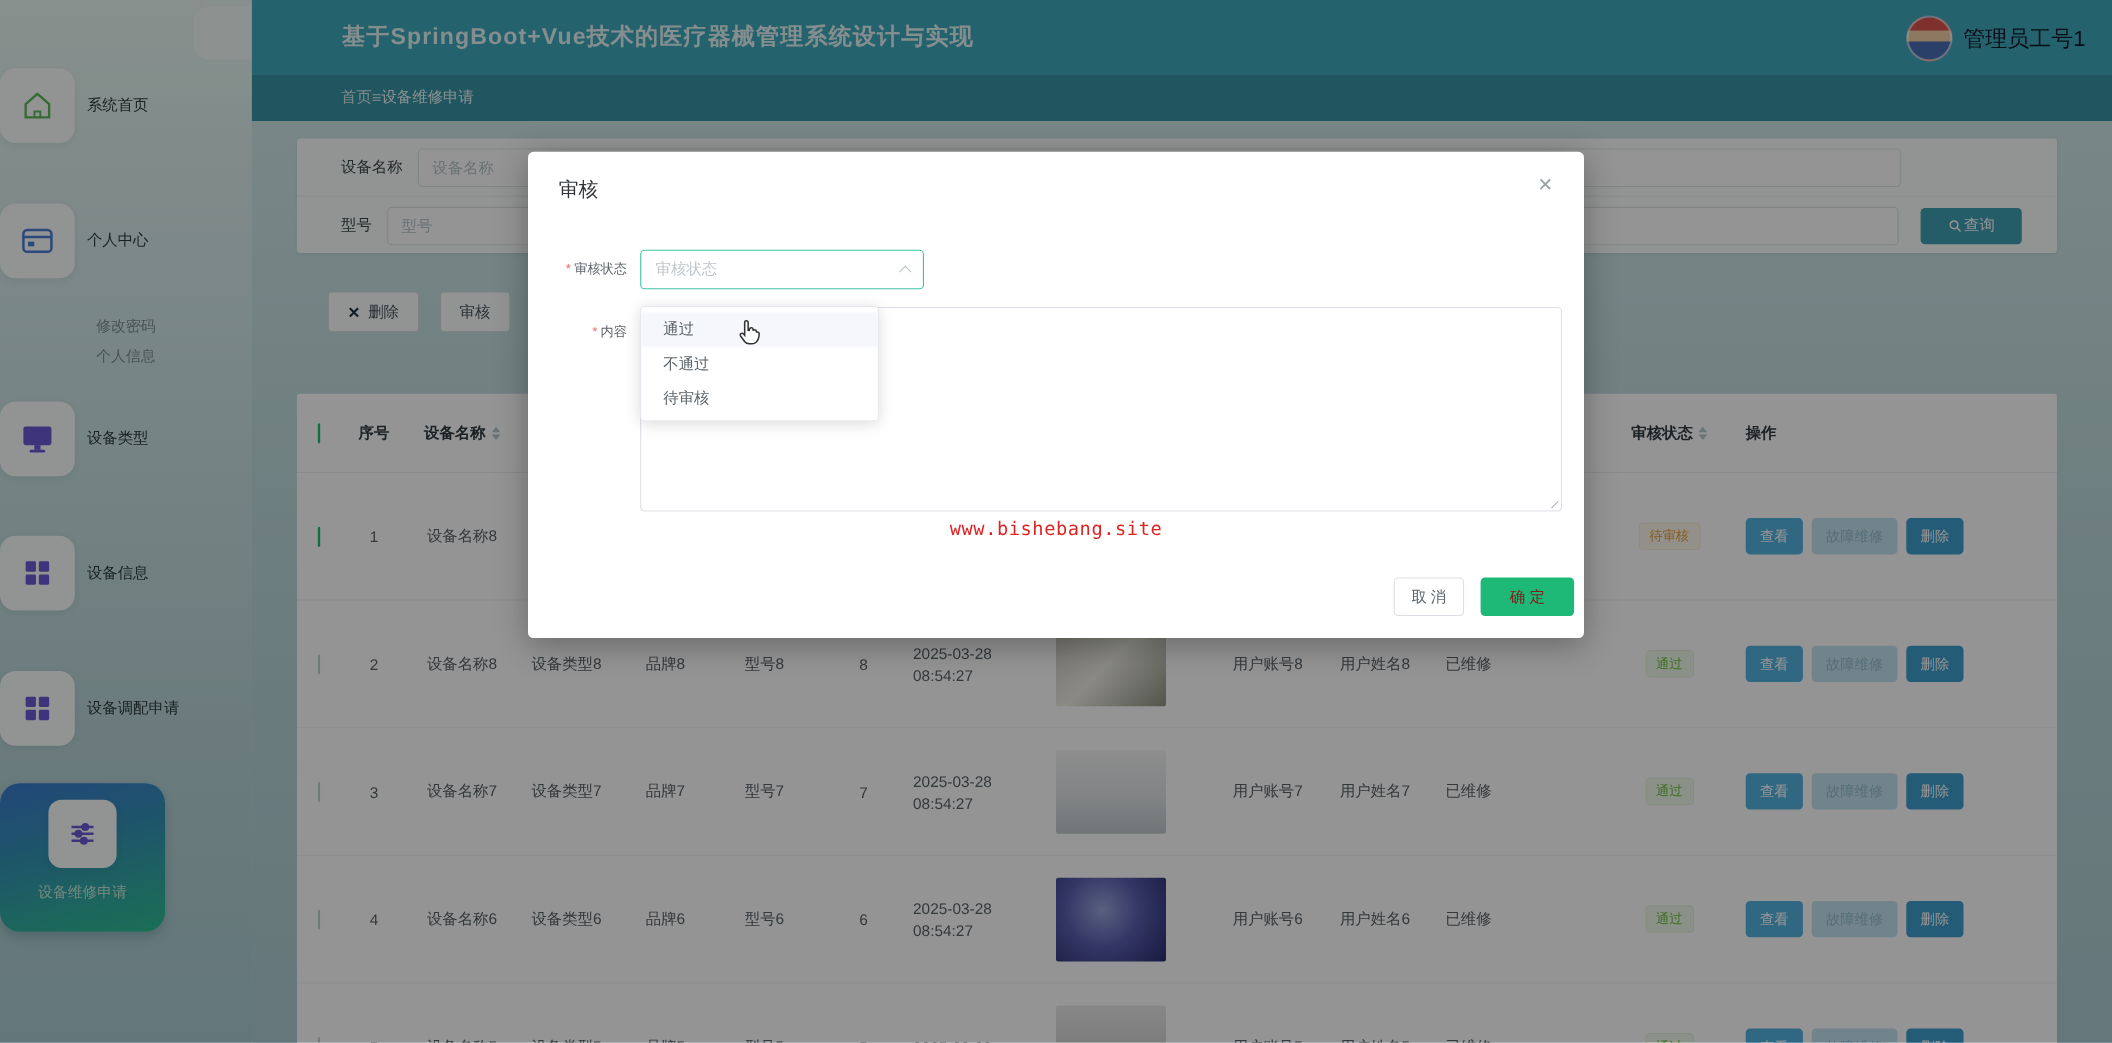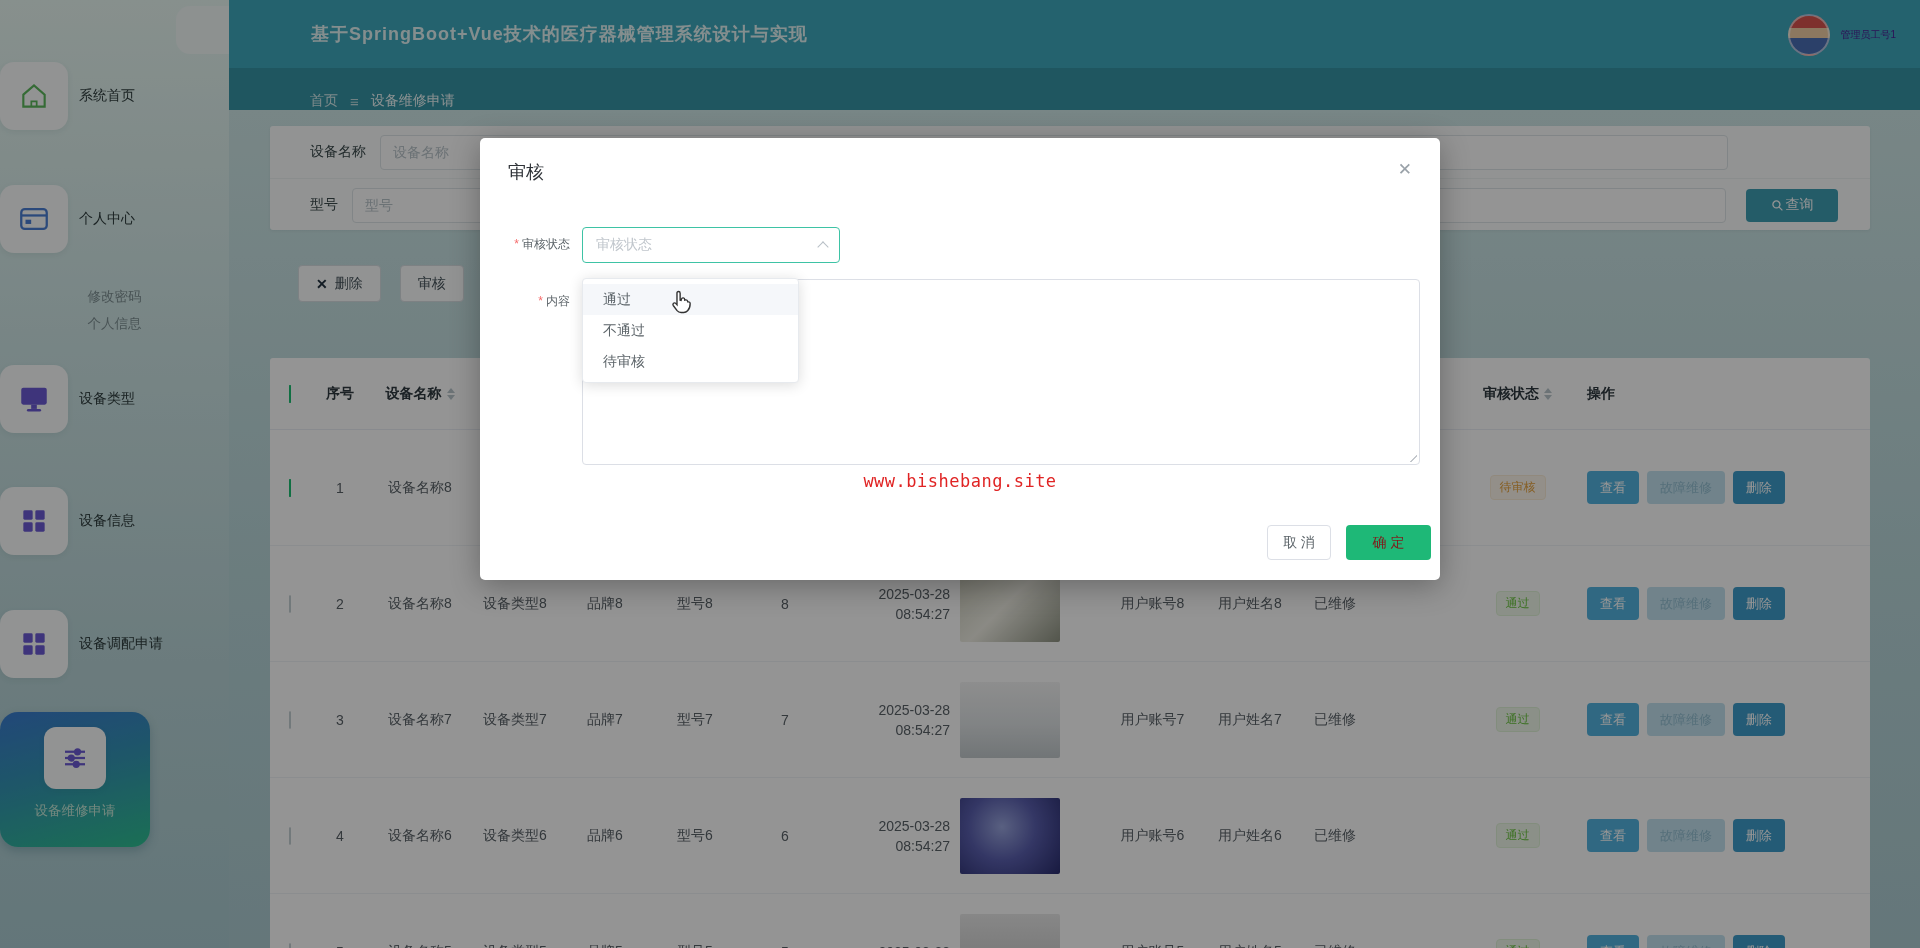--- a/index.html
+++ b/index.html
@@ -19,27 +19,27 @@
   .sub-link{font-size:13.5px;color:#7e9093;cursor:pointer}
   .active-card{width:150px;height:120px;border-radius:18px;
     background:linear-gradient(165deg,#3a7cd0 0%,#3496b4 45%,#2fc092 100%);
     display:flex;flex-direction:column;align-items:center;padding-top:15px;gap:13px;box-shadow:0 4px 10px rgba(30,90,110,.25)}
   .active-card .icon-card{width:62px;height:62px;border-radius:12px}
   .active-card .side-label{color:#c6e9d9;font-size:13.5px}
 
   
   .topbar{position:absolute;left:229px;top:0;right:0;height:68px;background:#3fa9bd;z-index:1}
   .app-title{position:absolute;left:82px;top:0;height:68px;line-height:68px;
-    font-size:18px;font-weight:bold;color:#e4f4f5;letter-spacing:1px}
+    font-size:21px;font-weight:bold;color:#e4f4f5;letter-spacing:1px}
   .userbox{position:absolute;right:24px;top:14px;display:flex;align-items:center;gap:10px;cursor:pointer}
   .avatar{width:38px;height:38px;border-radius:50%;overflow:hidden;border:2px solid rgba(255,255,255,.6);
     background:linear-gradient(180deg,#d9534f 0%,#d9534f 32%,#f2cfa6 32%,#f2cfa6 58%,#4a6fb5 58%)}
-  .user-name{color:#4c1d95;font-size:10px}
+  .user-name{color:#0f172a;font-size:20px}
   .crumbbar{position:absolute;left:229px;top:68px;right:0;height:42px;background:#3695a6;z-index:1;
-    display:flex;align-items:flex-end;padding-left:81px;gap:12px}
+    display:flex;align-items:center;padding-left:81px;gap:0}
   .crumb-home{color:#d6ecee;font-size:14px;cursor:pointer}
   .crumb-sep{color:#c2dfe2;font-size:15px}
   .crumb-cur{color:#eef8f9;font-size:14px}
 
   
   .content{position:absolute;left:229px;top:110px;right:0;bottom:0;
     background:linear-gradient(180deg,#cfe7e7 0%,#b9d7da 55%,#aecdd3 100%);z-index:1}
   .search-panel{position:absolute;left:41px;top:16px;width:1600px;height:104px;background:#fcfefe;border-radius:3px;
     box-shadow:0 1px 3px rgba(40,80,80,.08)}
   .s-row{display:flex;align-items:center;height:52px;padding-left:40px}
@@ -65,21 +65,21 @@
   .thead{height:71px;font-weight:bold;color:#2f3a40;border-bottom:1px solid #ebeef5}
   .tr{height:115px;border-bottom:1px solid #f0f3f7;color:#5a6268}
   .tc{text-align:center}
   .carets{display:inline-flex;flex-direction:column;gap:2px;margin-left:5px;vertical-align:middle;cursor:pointer}
   .car-up{width:0;height:0;border-left:4px solid transparent;border-right:4px solid transparent;border-bottom:5px solid #bac6cc}
   .car-dn{width:0;height:0;border-left:4px solid transparent;border-right:4px solid transparent;border-top:5px solid #bac6cc}
   .cbx{width:16px;height:16px;border:1px solid #c5d0d5;border-radius:3px;background:#fff;margin:0 auto;cursor:pointer;position:relative}
   .cbx.on{background:#1dbf73;border-color:#1dbf73}
   .cbx.on::after{content:"";position:absolute;left:4.5px;top:1.5px;width:5px;height:9px;
     border:solid #fff;border-width:0 2px 2px 0;transform:rotate(45deg)}
-  .dcell{text-align:right;line-height:20px}
+  .dcell{text-align:left;line-height:20px}
   .thumb{width:100px;height:76px;border-radius:2px;margin:0 auto}
   .img-copier{background:linear-gradient(135deg,#c6c6b6 0%,#efeee4 48%,#8f9383 100%)}
   .img-stand{background:linear-gradient(180deg,#f4f4f4 0%,#dfe3e5 55%,#c3cacd 100%)}
   .img-blue{background:radial-gradient(circle at 42% 38%,#9aa6de 0%,#5a5fae 45%,#2a2d6e 100%)}
   .img-gray{background:linear-gradient(180deg,#e9e9e9,#c0c0c0)}
   .badge{display:inline-block;padding:3px 9px;font-size:12px;border-radius:4px}
   .badge.pass{color:#67c23a;background:#f0f9eb;border:1px solid #e1f3d8}
   .badge.pending{color:#e6a23c;background:#fdf6ec;border:1px solid #faecd8}
   .acts{display:flex;gap:8px;padding-left:12px}
   .a-btn{height:33px;padding:0 13px;border:none;border-radius:4px;font-size:13px;color:#fff;cursor:pointer}

